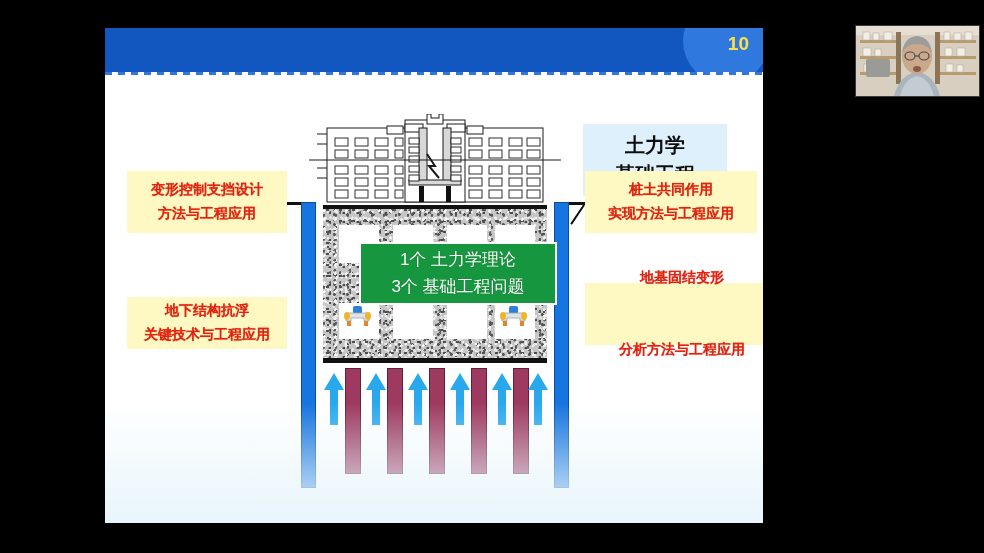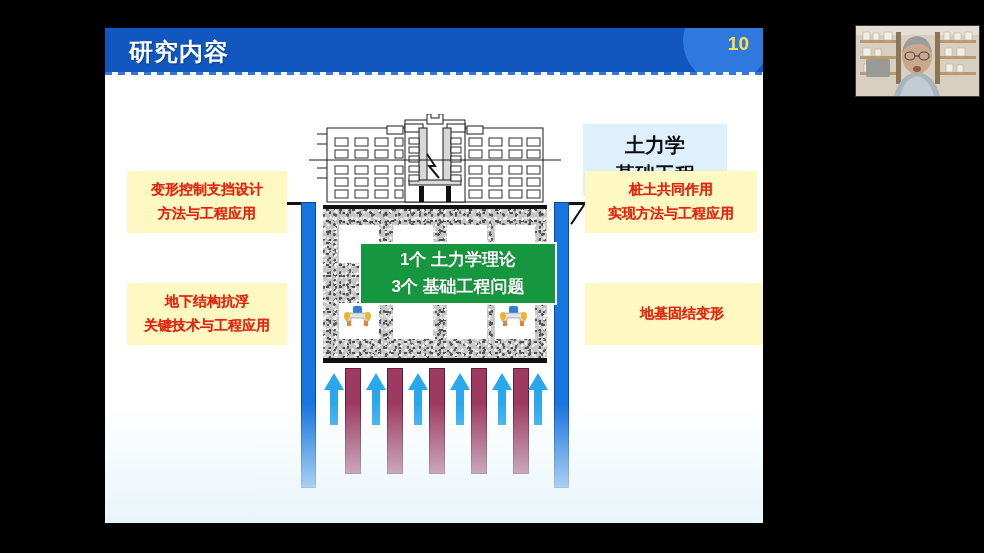--- a/index.html
+++ b/index.html
@@ -32,21 +32,21 @@
         align-items:center;justify-content:center;text-align:center;}
   .rbox .ln{font-weight:bold;font-size:14px;line-height:1.7;white-space:nowrap;
         color:#e0240f;text-shadow:0 0 1px rgba(224,36,15,.6);}
 
   #box-build{left:72px;top:99px;width:128px;height:61px;}
   #box-soil{left:478px;top:96px;width:144px;height:72px;text-align:center;}
   #box-soil .ln{font-size:20px;}
 
   #box-ml{left:22px;top:143px;width:160px;height:62px;}
   #box-mr{left:480px;top:143px;width:172px;height:62px;}
-  #box-bl{left:22px;top:255px;width:160px;height:62px;}
+  #box-bl{left:22px;top:269px;width:160px;height:52px;}
   #box-br{left:480px;top:255px;width:194px;height:62px;gap:48px;}
 
   
   .ground{position:absolute;height:3px;background:#111;}
   #ground-left{left:62px;top:174px;width:142px;}
   #ground-right{left:458px;top:174px;width:148px;}
   .hatch{position:absolute;width:2px;height:23px;background:#111;
          transform-origin:top center;transform:rotate(34deg);}
   .hatch.short{height:15px;}
 
@@ -76,21 +76,21 @@
         radial-gradient(circle at 93% 82%,#efefef 0 1.2px,transparent 1.4px);
       background-size:11px 9px,13px 11px,9px 13px,15px 10px,12px 12px,10px 14px,
                       14px 9px,11px 12px,13px 10px,9px 11px,12px 13px,10px 10px,14px 12px;}
 
   .cell{position:absolute;background:#ffffff;}
   .mach{position:absolute;width:30px;height:22px;}
 
   #green-box{position:absolute;left:36px;top:33px;width:198px;height:63px;
       background:#16963e;border:2px solid #ffffff;box-sizing:border-box;
       display:flex;flex-direction:column;align-items:center;justify-content:center;}
-  #green-box .ln{color:#fff;font-weight:bold;font-size:17px;line-height:1.55;white-space:nowrap;
+  #green-box .ln{color:#fff;font-weight:normal;font-size:17px;line-height:1.55;white-space:nowrap;
       text-shadow:0 0 1px rgba(0,0,0,.3);}
 
   
   #piles{position:absolute;left:22px;top:166px;width:224px;height:118px;}
   .pile{position:absolute;top:0;width:16px;height:106px;background:#9e3a60;
         border:1px solid #5d2039;box-sizing:border-box;}
   .arrow{position:absolute;top:4px;width:22px;height:54px;}
 
   
   #building{position:absolute;left:204px;top:86px;width:252px;height:90px;}
@@ -101,21 +101,20 @@
 </style>
 </head>
 <body>
 
 <div id="stage">
 
   <div id="slide">
 
     <div id="header">
       <div id="header-circle"></div>
-      <div id="header-title">研究内容</div>
       <div id="page-number">10</div>
     </div>
     <div id="header-dashes"></div>
 
     <div id="building">
       <svg width="252" height="90" viewBox="0 0 252 90">
         <g fill="#ffffff" stroke="#1a1a1a" stroke-width="1">
           <rect x="18" y="14" width="216" height="74"></rect>
           <rect x="96" y="6" width="60" height="82"></rect>
           <rect x="118" y="0" width="16" height="10"></rect>
@@ -311,20 +310,21 @@
       <div class="ln">实现方法与工程应用</div>
     </div>
 
     <div class="rbox" id="box-bl">
       <div class="ln">地下结构抗浮</div>
       <div class="ln">关键技术与工程应用</div>
     </div>
 
     <div class="rbox" id="box-br">
       <div class="ln">地基固结变形</div>
+      <div class="ln">分析方法与工程应用</div>
     </div>
 
     <div id="slide-bottom-glow"></div>
   </div>
 
   <div id="webcam">
     <svg width="123" height="70" viewBox="0 0 123 70">
       <rect x="0" y="0" width="123" height="70" fill="#d9cfc0"></rect>
       <rect x="0" y="0" width="123" height="9" fill="#e6ded2"></rect>
       <g fill="#b99a6e">

